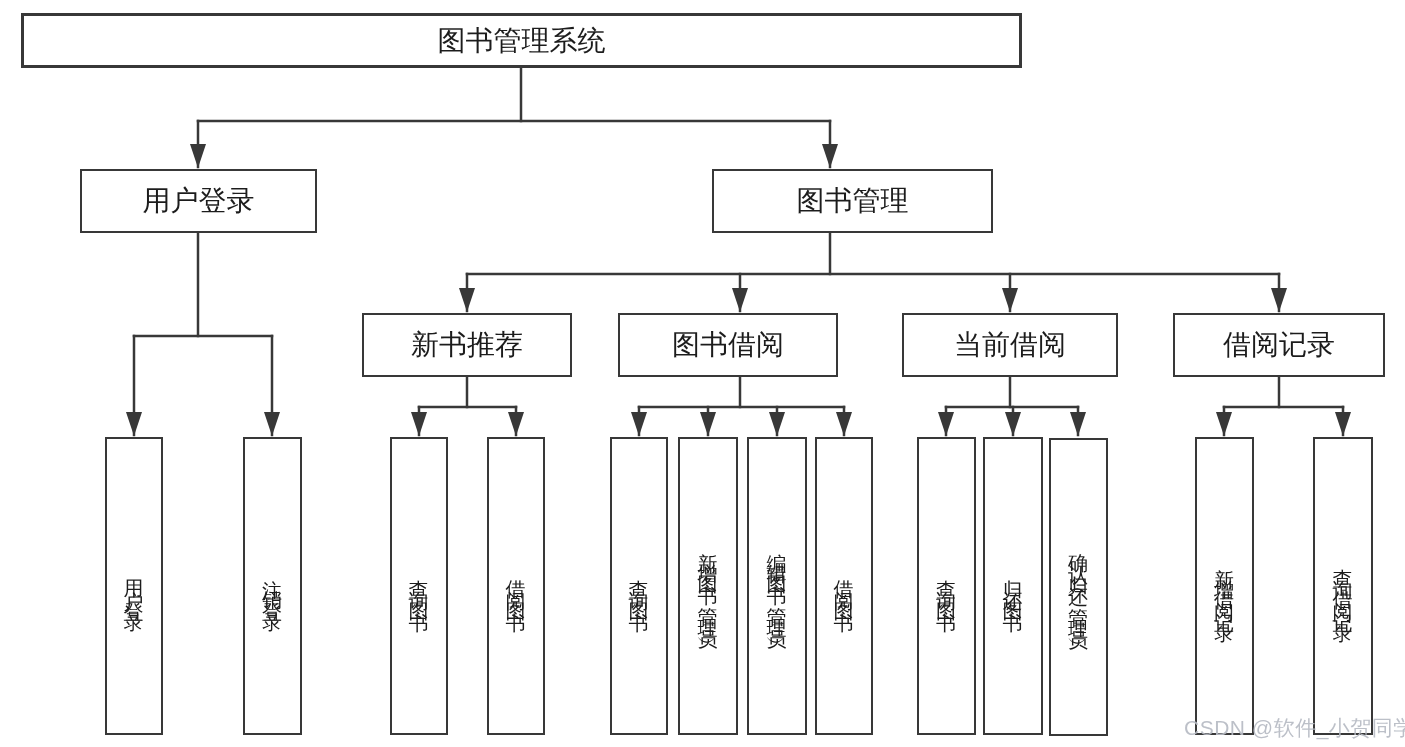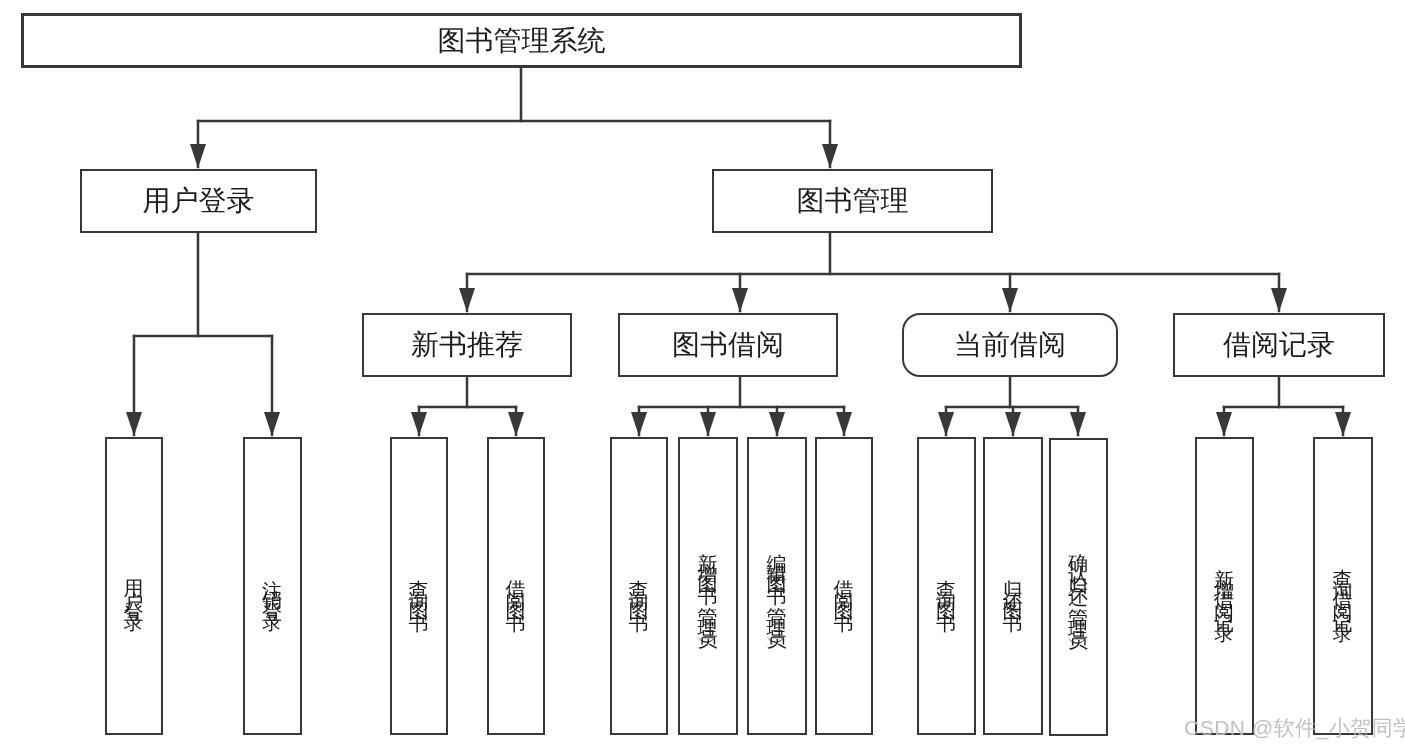--- a/index.html
+++ b/index.html
@@ -100,21 +100,21 @@
   <div class="box h" style="left:712px; top:169px; width:281px; height:64px;">
     <span>图书管理</span>
   </div>
 
   <div class="box h" style="left:362px; top:313px; width:210px; height:64px;">
     <span>新书推荐</span>
   </div>
   <div class="box h" style="left:596px; top:313px; width:220px; height:64px;margin-left:22px;">
     <span>图书借阅</span>
   </div>
-  <div class="box h" style="left:902px; top:313px; width:216px; height:64px;border-radius:18px;">
+  <div class="box h" style="left:902px; top:313px; width:216px; height:64px;">
     <span>当前借阅</span>
   </div>
   <div class="box h" style="left:1173px; top:313px; width:212px; height:64px;">
     <span>借阅记录</span>
   </div>
 
   <div class="box v" style="left:105px; top:437px; width:58px; height:298px;">
     <span>用户登录</span>
   </div>
   <div class="box v" style="left:243px; top:437px; width:59px; height:298px;">

